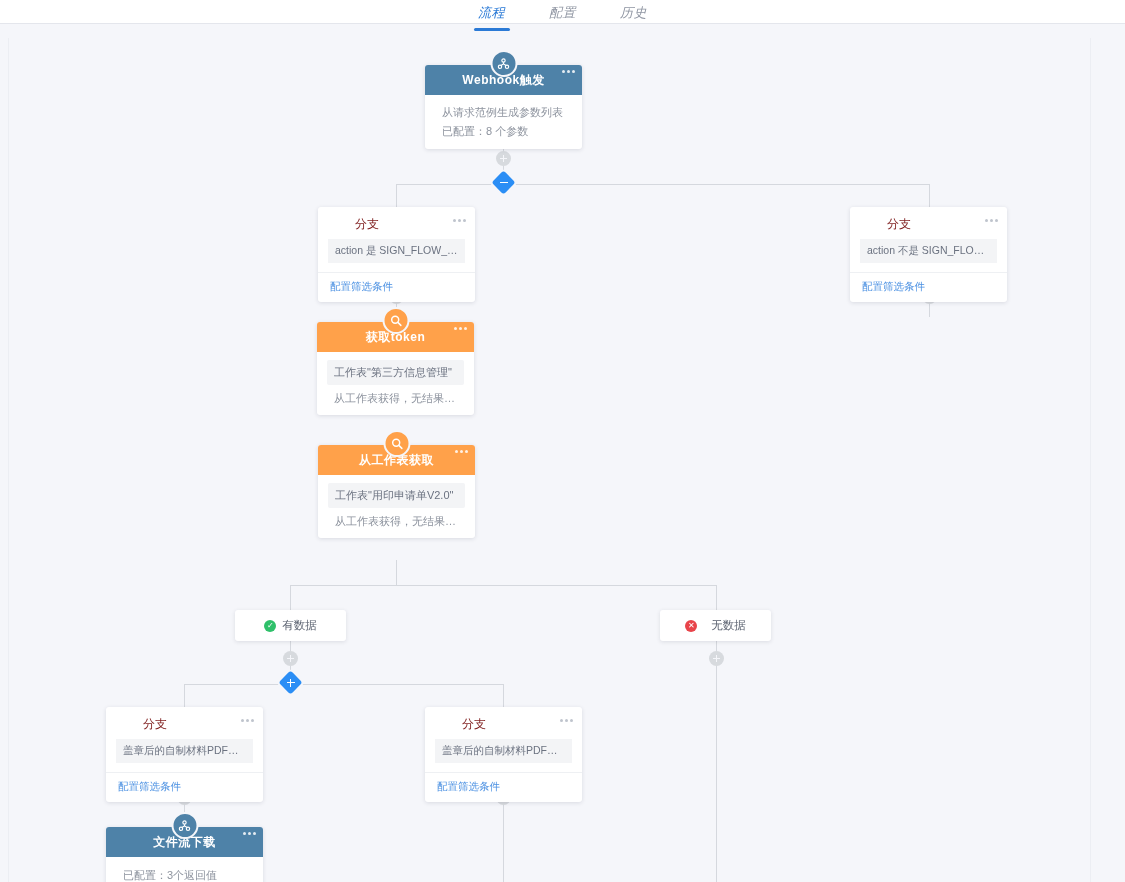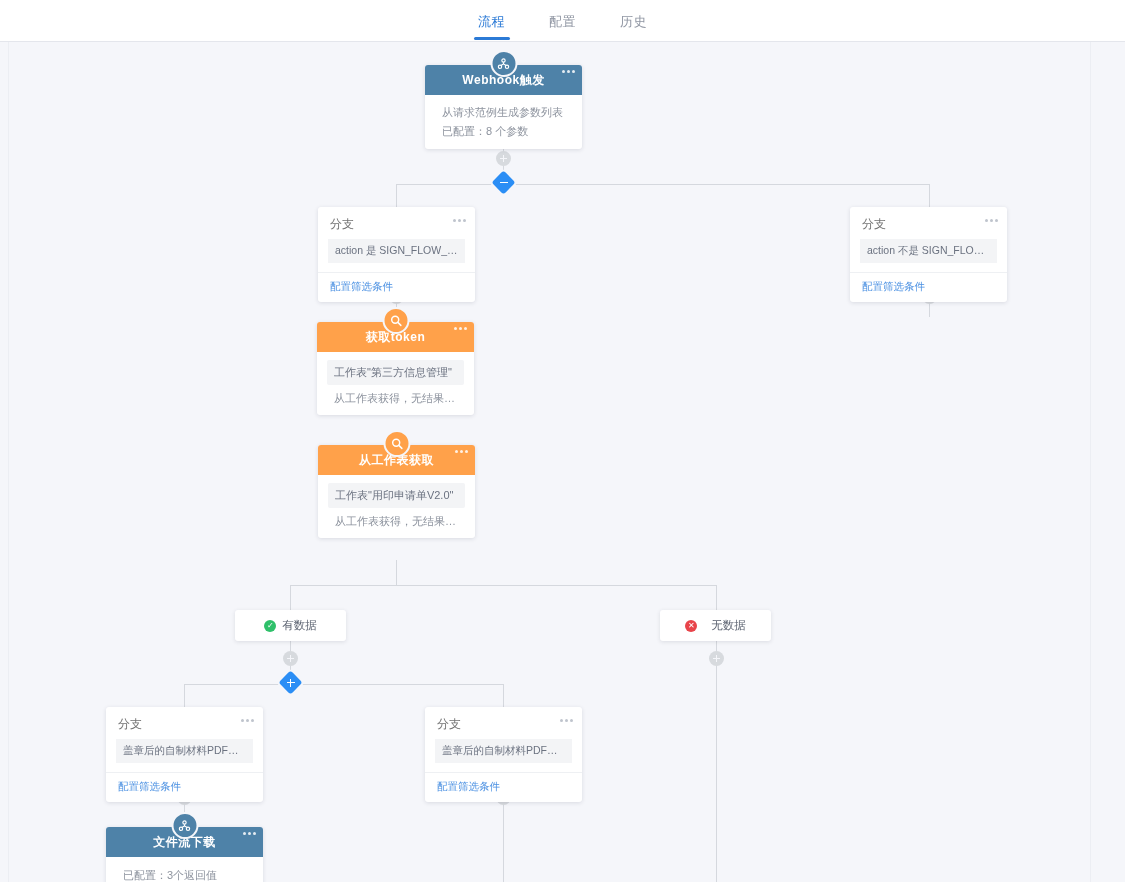--- a/index.html
+++ b/index.html
@@ -5,25 +5,26 @@
   * { box-sizing: border-box; margin: 0; padding: 0; }
   html, body {
     width: 1125px; height: 882px;
     font-family: "Liberation Sans", "DejaVu Sans", sans-serif;
     background: #f5f6fa;
     overflow: hidden;
   }
 
   
   .topbar {
-    position: absolute; left: 0; top: 0; width: 1125px; height: 42px;
+    position: absolute; left: 0; top: 0; width: 1125px; height: 24px;
     background: #ffffff;
     border-bottom: 1px solid #e4e6ec;
     display: flex; align-items: center; justify-content: center;
     z-index: 40;
+    font-style: italic;
   }
   .tabs { display: flex; align-items: flex-start; height: 38px; }
   .tab {
     position: relative;
     font-size: 13px; color: #9096a3;
     padding: 11px 22px 0 22px;
     height: 38px;
     cursor: pointer;
     letter-spacing: .5px;
   }
@@ -121,21 +122,21 @@
     padding: 8px 17px 10px 17px;
     font-size: 11px; color: #8d939e;
     white-space: nowrap; overflow: hidden; text-overflow: ellipsis;
   }
   .row-text.tight { padding-top: 6px; padding-bottom: 9px; }
 
   
   .branch { width: 157px; }
   .branch .b-title {
     position: relative;
-    font-size: 12px; color: #737373; padding: 9px 12px 6px 12px;
+    font-size: 12px; color: #7f1d1d; padding: 9px 12px 6px 12px; margin-left: 25px;
   }
   .branch .b-cond {
     background: #f3f4f6; margin: 0 10px;
     padding: 5px 7px; font-size: 10.5px; color: #6b7280;
     white-space: nowrap; overflow: hidden; text-overflow: ellipsis;
   }
   .branch .b-link {
     border-top: 1px solid #eef0f3;
     margin-top: 9px;
     padding: 7px 28px 8px 12px;

